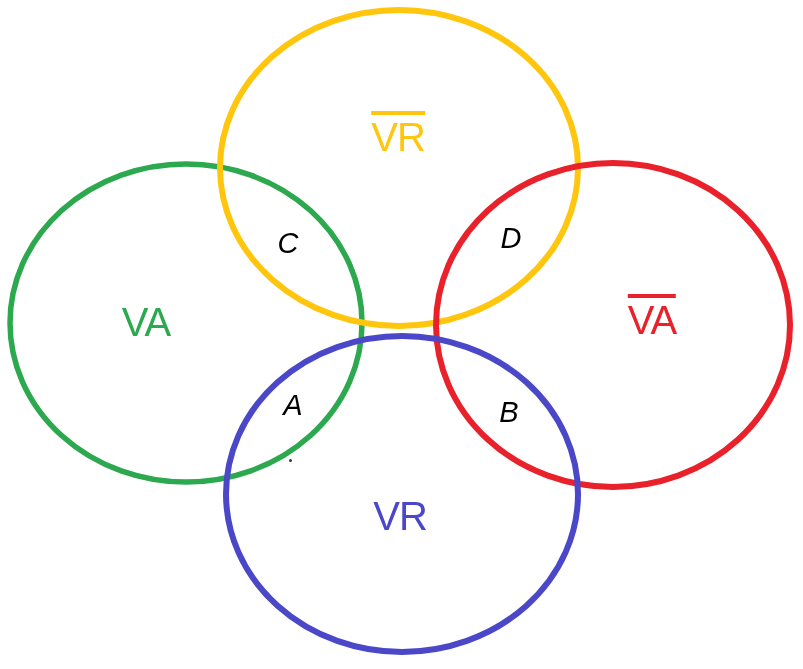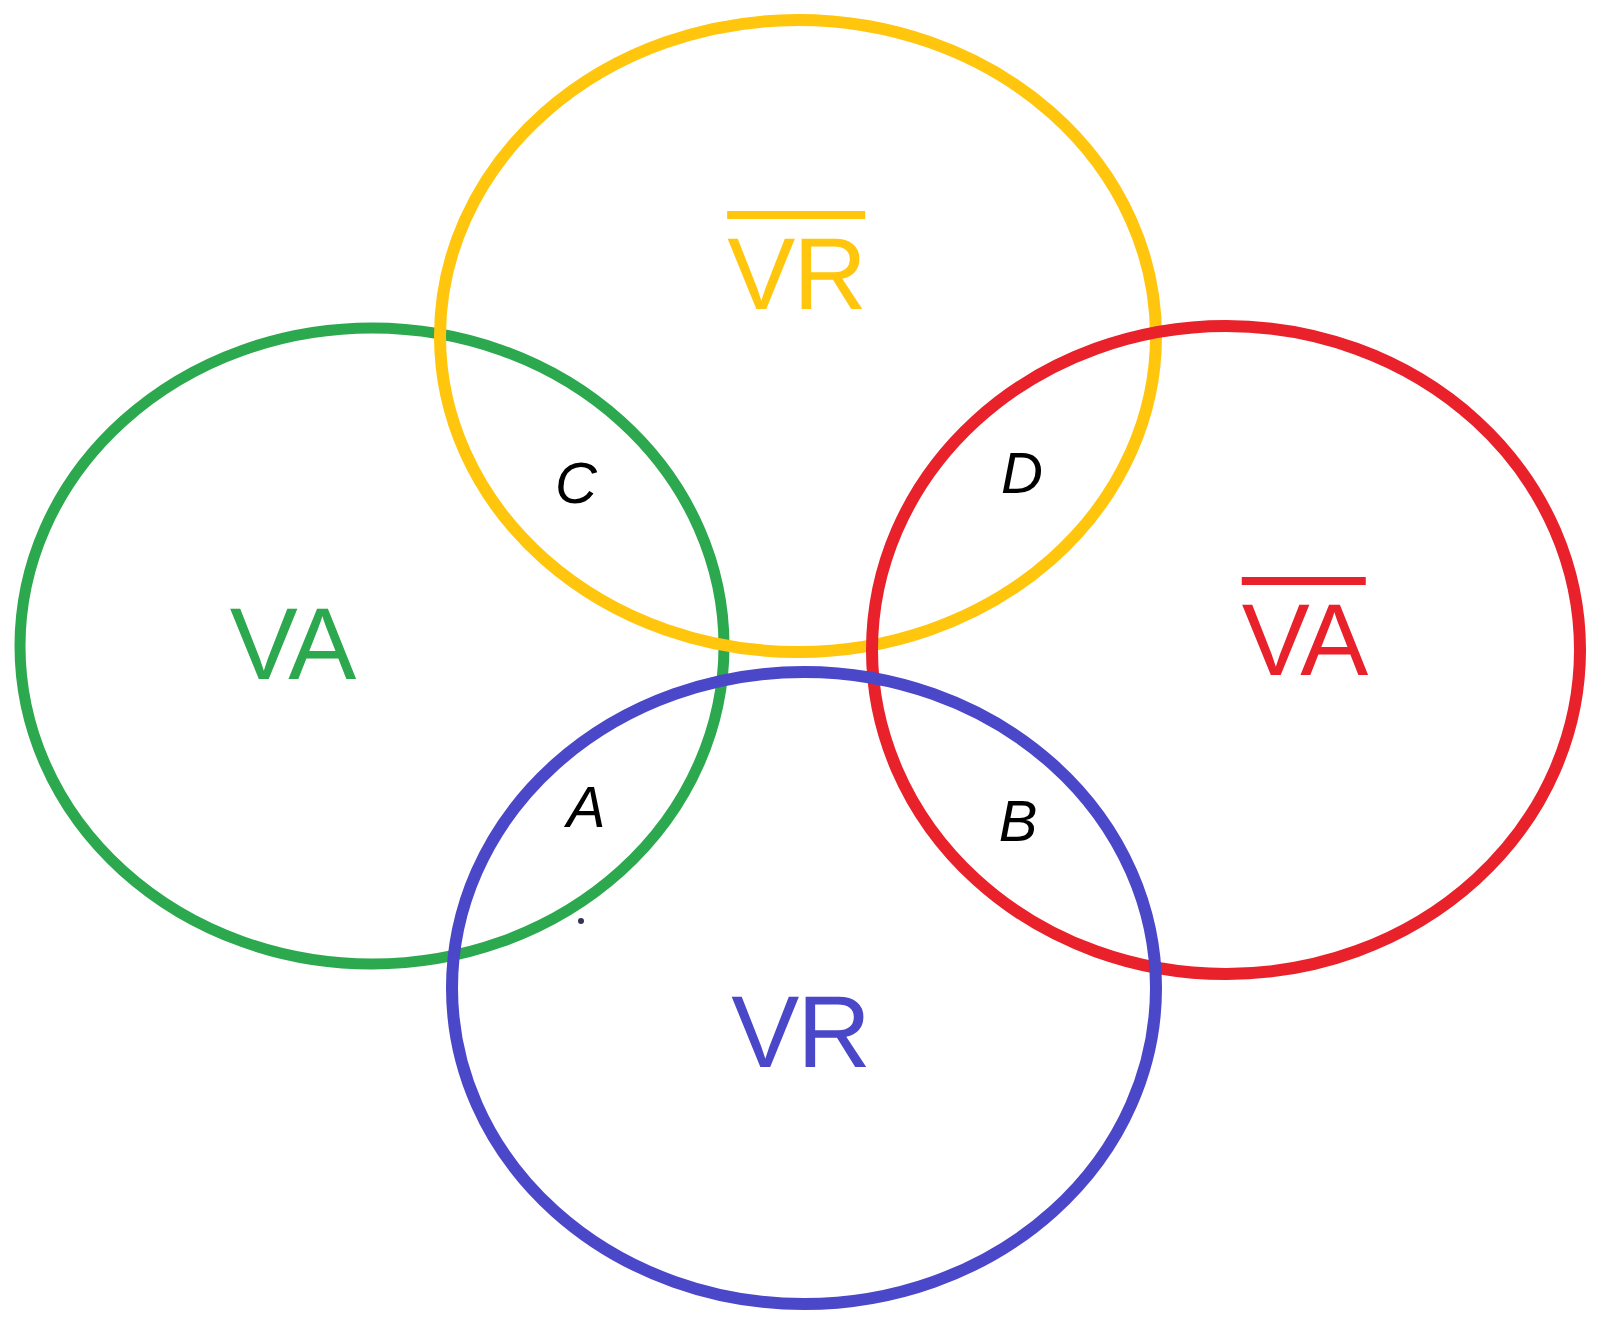--- a/index.html
+++ b/index.html
@@ -19,21 +19,21 @@
     position: absolute;
     left: 0;
     top: 0;
   }
   .circles-layer ellipse {
     fill: none;
   }
   .set-label {
     position: absolute;
     transform: translate(-50%, -50%);
-    font-size: 51px;
+    font-size: 40px;
     line-height: 1.0;
     white-space: nowrap;
     letter-spacing: -1px;
     user-select: none;
   }
   .set-label .set-text {
     display: inline-block;
     line-height: 1.0;
   }
   .set-label .set-text.overlined {

